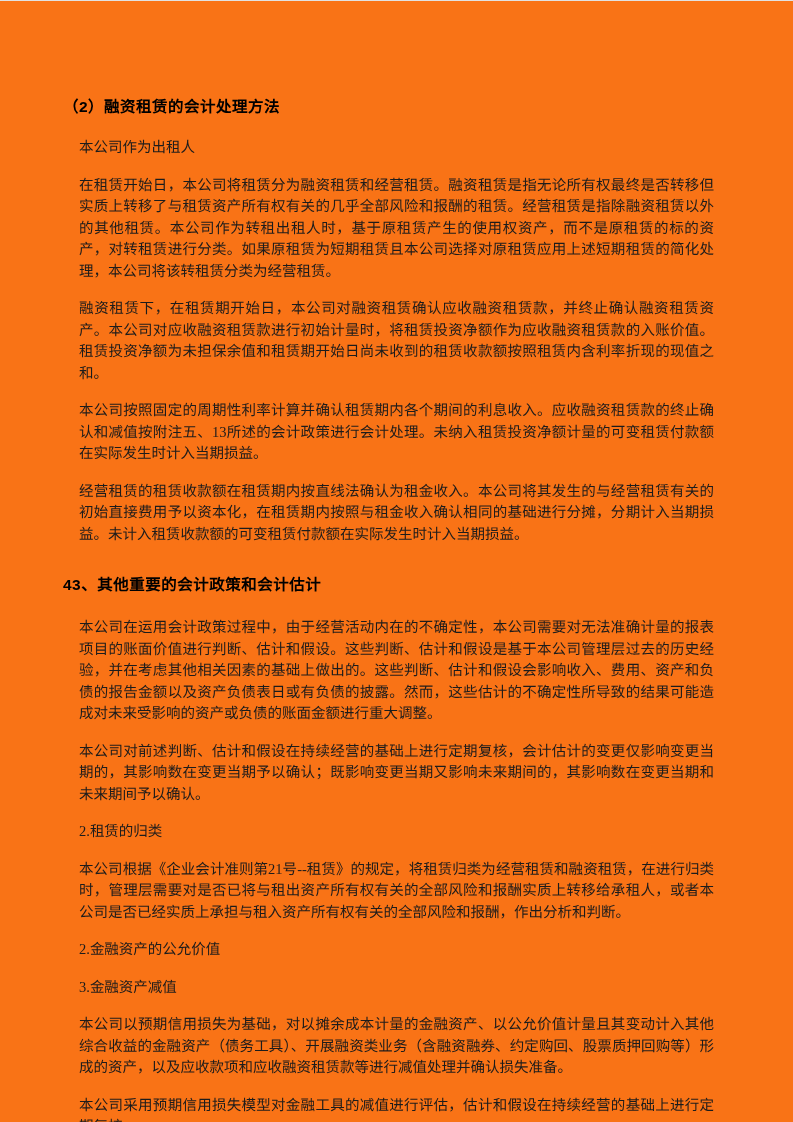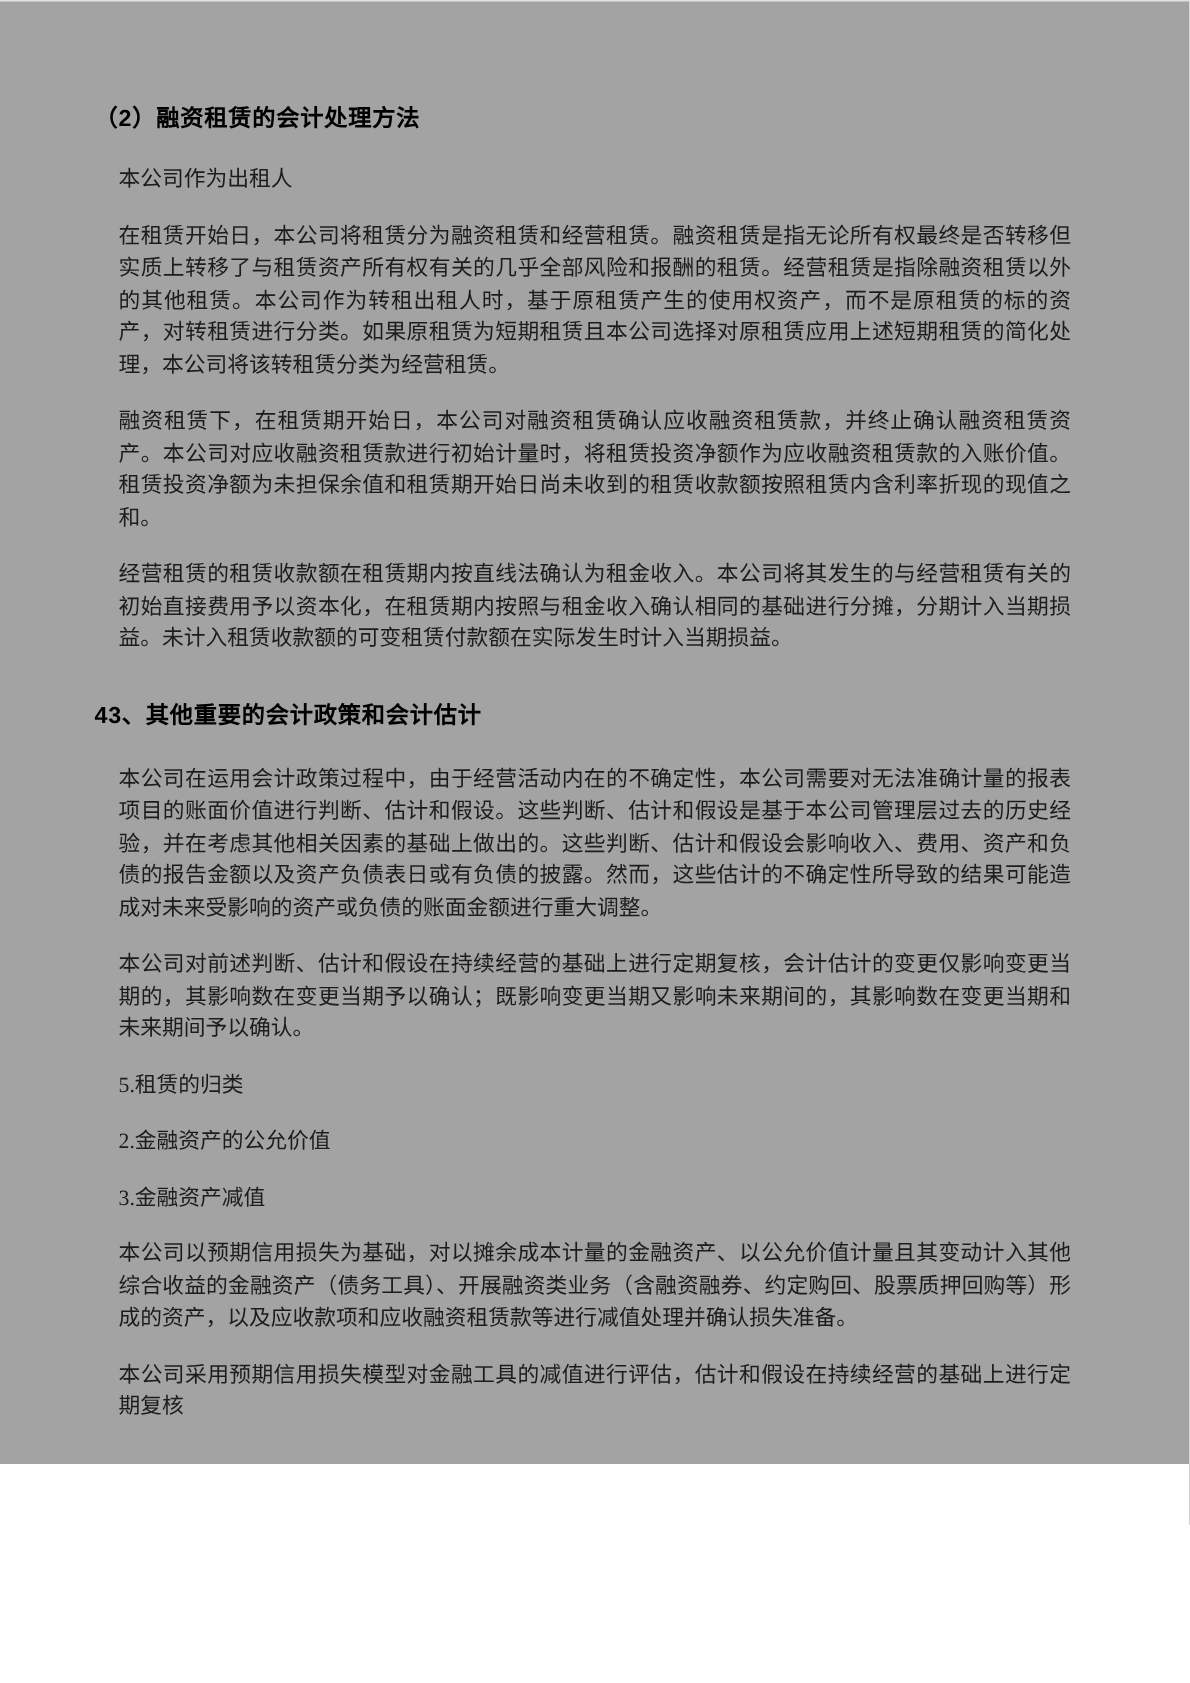--- a/index.html
+++ b/index.html
@@ -4,24 +4,24 @@
 <style>
   html, body {
     margin: 0;
     padding: 0;
     background: #ffffff;
   }
   .page {
     position: relative;
     box-sizing: border-box;
     width: 793px;
-    height: 976px;
-    background: #a3a3a3;
+    height: 1122px;
+    background: #f97316;
     border-top: 1px solid #e2e2e2;
-    padding: 69px 63px 0 63px;
+    padding: 96px 63px 0 63px;
     overflow: hidden;
     color: #1c1c1c;
     font-family: "Liberation Serif", "DejaVu Serif", serif;
   }
   .doc-heading {
     margin: 0;
     font-family: "Liberation Sans", "DejaVu Sans", sans-serif;
     font-weight: bold;
     font-size: 15.5px;
     line-height: 20px;
@@ -48,28 +48,30 @@
 <body>
 
 <div class="page">
 
   <h2 class="doc-heading first">（2）融资租赁的会计处理方法</h2>
 
   <div class="body-block">
     <p>本公司作为出租人</p>
     <p>在租赁开始日，本公司将租赁分为融资租赁和经营租赁。融资租赁是指无论所有权最终是否转移但实质上转移了与租赁资产所有权有关的几乎全部风险和报酬的租赁。经营租赁是指除融资租赁以外的其他租赁。本公司作为转租出租人时，基于原租赁产生的使用权资产，而不是原租赁的标的资产，对转租赁进行分类。如果原租赁为短期租赁且本公司选择对原租赁应用上述短期租赁的简化处理，本公司将该转租赁分类为经营租赁。</p>
     <p>融资租赁下，在租赁期开始日，本公司对融资租赁确认应收融资租赁款，并终止确认融资租赁资产。本公司对应收融资租赁款进行初始计量时，将租赁投资净额作为应收融资租赁款的入账价值。租赁投资净额为未担保余值和租赁期开始日尚未收到的租赁收款额按照租赁内含利率折现的现值之和。</p>
+    <p>本公司按照固定的周期性利率计算并确认租赁期内各个期间的利息收入。应收融资租赁款的终止确认和减值按附注五、13所述的会计政策进行会计处理。未纳入租赁投资净额计量的可变租赁付款额在实际发生时计入当期损益。</p>
     <p>经营租赁的租赁收款额在租赁期内按直线法确认为租金收入。本公司将其发生的与经营租赁有关的初始直接费用予以资本化，在租赁期内按照与租金收入确认相同的基础进行分摊，分期计入当期损益。未计入租赁收款额的可变租赁付款额在实际发生时计入当期损益。</p>
   </div>
 
   <h2 class="doc-heading second">43、其他重要的会计政策和会计估计</h2>
 
   <div class="body-block">
     <p>本公司在运用会计政策过程中，由于经营活动内在的不确定性，本公司需要对无法准确计量的报表项目的账面价值进行判断、估计和假设。这些判断、估计和假设是基于本公司管理层过去的历史经验，并在考虑其他相关因素的基础上做出的。这些判断、估计和假设会影响收入、费用、资产和负债的报告金额以及资产负债表日或有负债的披露。然而，这些估计的不确定性所导致的结果可能造成对未来受影响的资产或负债的账面金额进行重大调整。</p>
     <p>本公司对前述判断、估计和假设在持续经营的基础上进行定期复核，会计估计的变更仅影响变更当期的，其影响数在变更当期予以确认；既影响变更当期又影响未来期间的，其影响数在变更当期和未来期间予以确认。</p>
-    <p>5.租赁的归类</p>
+    <p>2.租赁的归类</p>
+    <p>本公司根据《企业会计准则第21号--租赁》的规定，将租赁归类为经营租赁和融资租赁，在进行归类时，管理层需要对是否已将与租出资产所有权有关的全部风险和报酬实质上转移给承租人，或者本公司是否已经实质上承担与租入资产所有权有关的全部风险和报酬，作出分析和判断。</p>
     <p>2.金融资产的公允价值</p>
     <p>3.金融资产减值</p>
     <p>本公司以预期信用损失为基础，对以摊余成本计量的金融资产、以公允价值计量且其变动计入其他综合收益的金融资产（债务工具）、开展融资类业务（含融资融券、约定购回、股票质押回购等）形成的资产，以及应收款项和应收融资租赁款等进行减值处理并确认损失准备。</p>
     <p>本公司采用预期信用损失模型对金融工具的减值进行评估，估计和假设在持续经营的基础上进行定期复核</p>
   </div>
 
 </div>
 
 </body></html>

